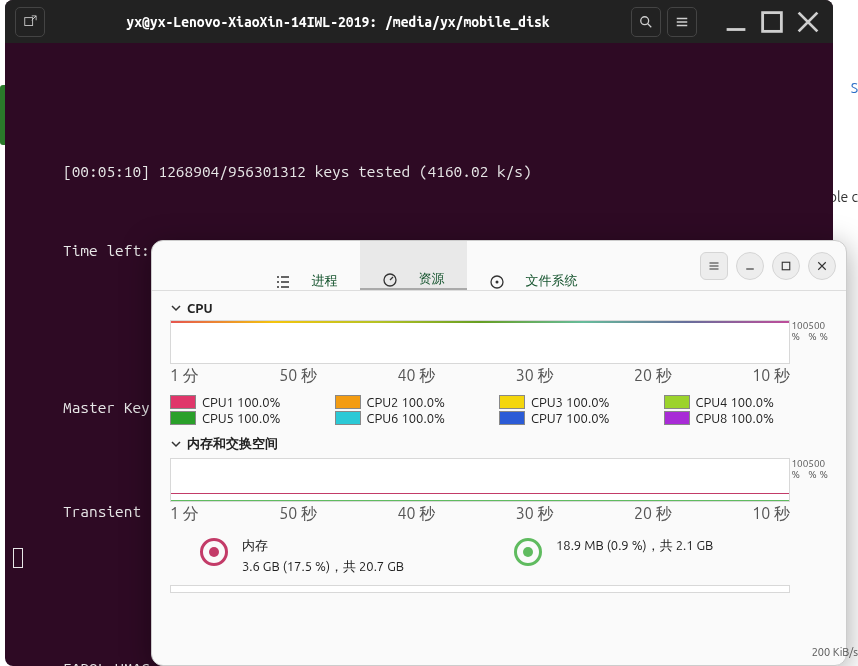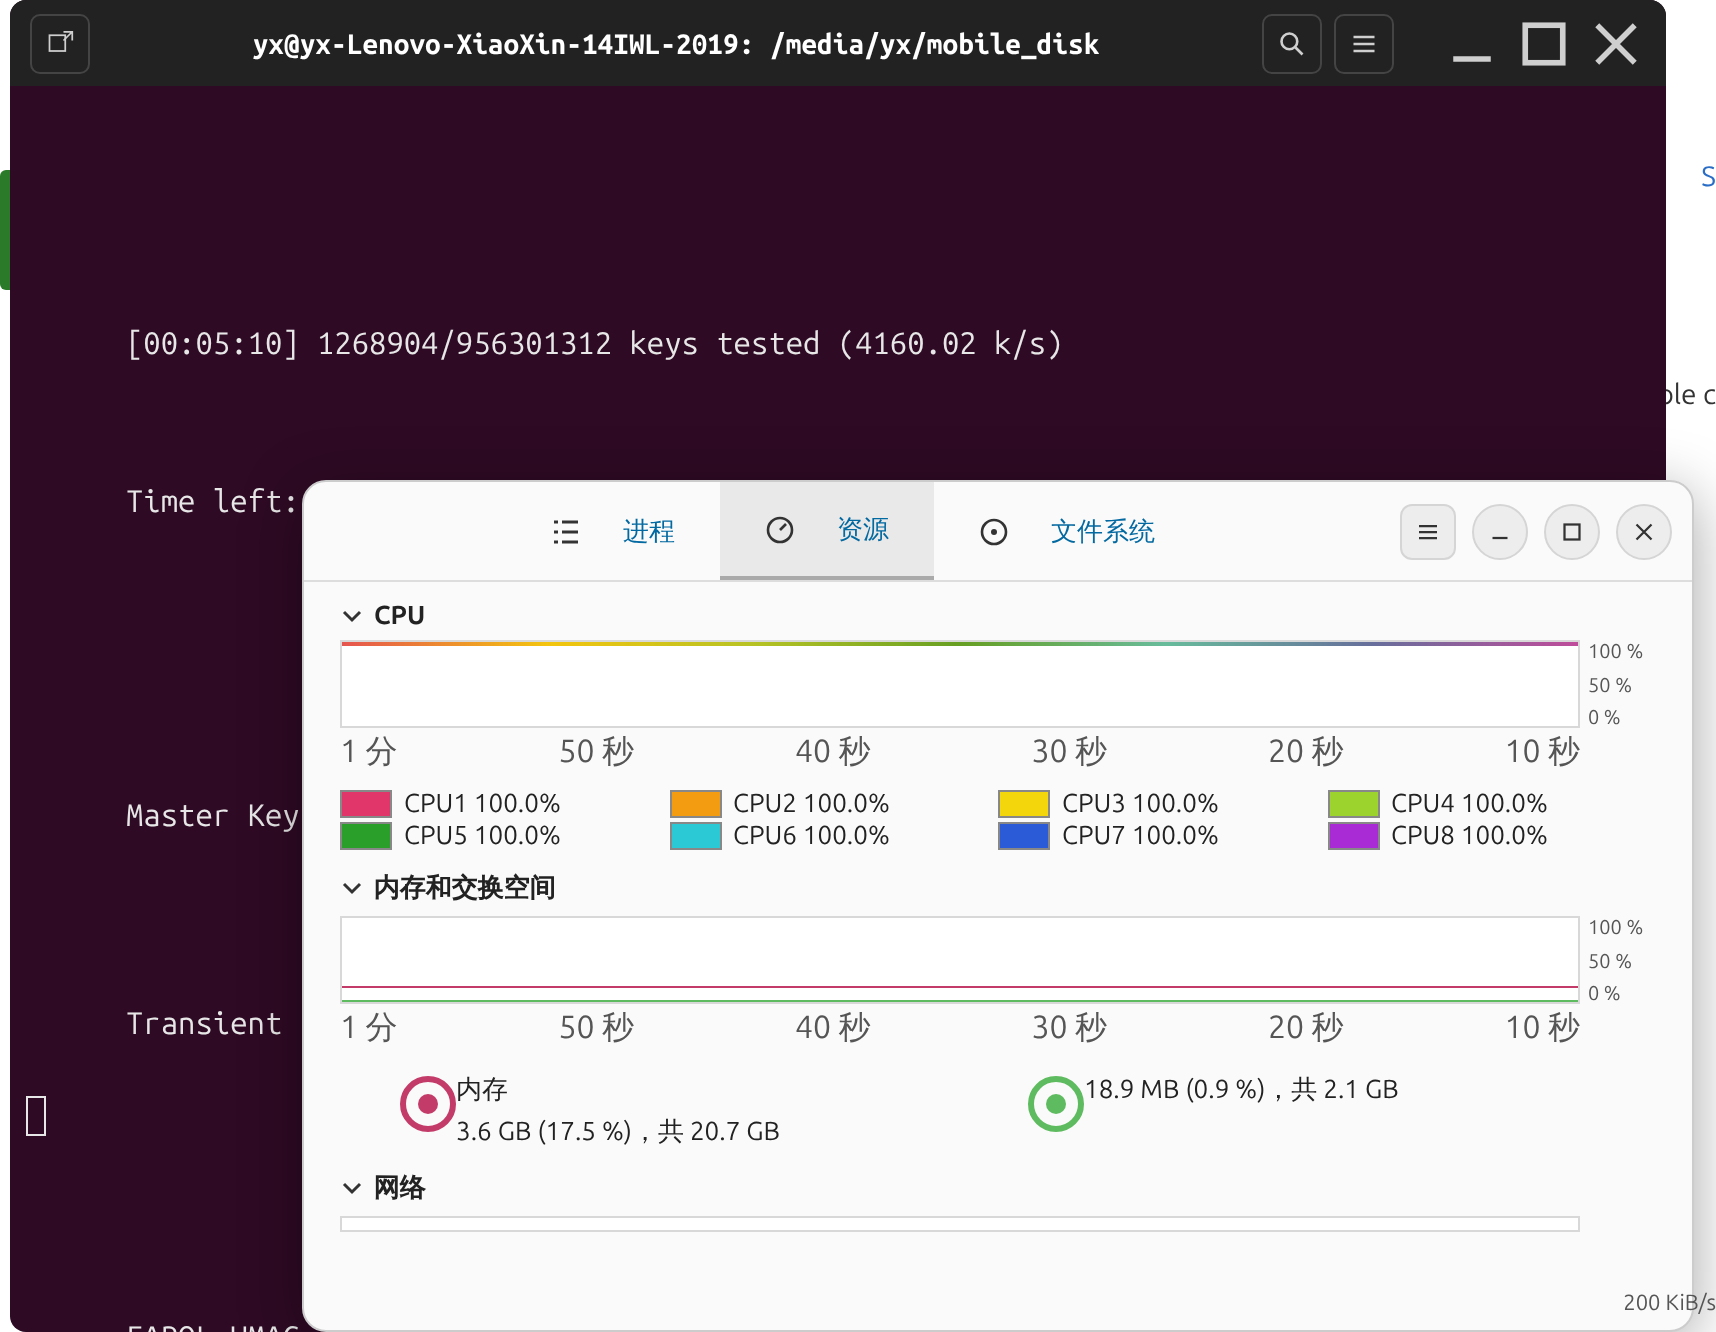--- a/index.html
+++ b/index.html
@@ -14,46 +14,46 @@
     .wc { width:30px; height:30px; display:flex; align-items:center; justify-content:center; color:#cfcfcf; }
     .t-body { padding:20px 58px; font-family:"Ubuntu Mono","DejaVu Sans Mono",monospace; font-size:15.5px; white-space:pre; line-height:1.7; }
     .gap { height:70px; }
     .gap2 { height:26px; }
     .cursor { position:absolute; left:8px; top:548px; width:10px; height:20px; border:1px solid #e7e7e7; }
 
     
     .sm { position:absolute; top:240px; left:151px; width:696px; height:426px; background:#fafafa; border-radius:12px; box-shadow:0 6px 30px rgba(0,0,0,.35); overflow:hidden; border:1px solid #ccc; }
     .sm-header { height:50px; display:flex; align-items:center; border-bottom:1px solid #ddd; }
     .tabs { flex:1; display:flex; justify-content:center; height:100%; }
-    .tab { display:flex; align-items:center; padding:0 22px; gap:21px; color:#0369a1; cursor:pointer; }
+    .tab { display:flex; align-items:flex-end; padding:0 22px; gap:21px; color:#14532d; cursor:pointer; }
     .tab.active { background:#e9e9e9; border-bottom:2px solid #aaa; }
     .tab svg { width:16px; height:16px; }
     .sm-ctrls { display:flex; gap:8px; padding-right:10px; }
     .sm-ctrl { width:28px; height:28px; border-radius:50%; background:#ededed; display:flex; align-items:center; justify-content:center; border:1px solid #d5d5d5; }
     .sm-ctrl.menu { border-radius:6px; }
     .sm-ctrl svg { width:12px; height:12px; }
 
     .sm-body { padding:10px 18px 0 18px; }
     .sect { margin-bottom:8px; }
     .sect-h { display:flex; align-items:center; gap:5px; font-weight:700; color:#222; margin-bottom:5px; }
     .sect-h svg { width:12px; height:12px; }
 
     .graph-wrap { display:flex; }
     .graph { flex:1; height:44px; border:1px solid #d8d8d8; background:#fff; position:relative; }
     .graph.mini { height:44px; }
     .line { position:absolute; left:0; right:0; height:2px; }
-    .ylabels { width:38px; display:flex; flex-direction:column; justify-content:space-between; font-size:10px; color:#555; padding-left:4px; }
+    .ylabels { width:38px; display:flex; flex-direction:row; justify-content:flex-end; font-size:10px; color:#555; padding-left:4px; }
     .xlabels { display:flex; justify-content:space-between; font-size:16px; color:#555; margin-top:2px; padding-right:38px; }
 
     .legend { display:flex; flex-wrap:wrap; margin-top:8px; }
     .leg { display:flex; align-items:center; gap:6px; width:25%; font-size:13px; color:#222; margin-bottom:2px; }
     .swatch { width:26px; height:14px; border:1px solid #888; }
 
     .memrow { display:flex; margin-top:10px; padding-left:30px; }
-    .memblk { display:flex; gap:0; width:50%; }
+    .memblk { display:flex; gap:14px; width:50%; }
     .memcircle { width:28px; height:28px; border-radius:50%; border:3px solid #888; margin-top:3px; position:relative; }
     .memcircle::after { content:""; position:absolute; width:10px; height:10px; border-radius:50%; left:50%; top:50%; transform:translate(-50%,-50%); }
     .mc-mem { border-color:#c33b68; }
     .mc-mem::after { background:#c33b68; }
     .mc-swap { border-color:#5fbb5f; }
     .mc-swap::after { background:#5fbb5f; }
     .memtxt { line-height:1.6; color:#222; font-size:13px; }
     .memtxt .title { font-weight:400; }
 
     .sideS { position:absolute; top:80px; right:0; color:#2a6dc6; font-size:14px; }
@@ -264,26 +264,20 @@
         <div class="memblk">
           <div class="memcircle mc-swap"></div>
           <div class="memtxt">
             <div>18.9 MB (0.9 %)，共 2.1 GB</div>
           </div>
         </div>
       </div>
     </div>
 
     <div class="sect">
-      <div class="sect-h">
-          <svg viewBox="0 0 12 12">
-            <path d="M2 4l4 4 4-4" fill="none" stroke="#333" stroke-width="1.5"></path>
-          </svg>
-          <span>网络</span>
-        </div>
       <div class="graph-wrap">
         <div class="graph" style="height:8px"></div>
         <div class="ylabels" style="height:8px"></div>
       </div>
     </div>
   </div>
 </div>
 
 <div class="sideKb">200 KiB/s</div>
 

